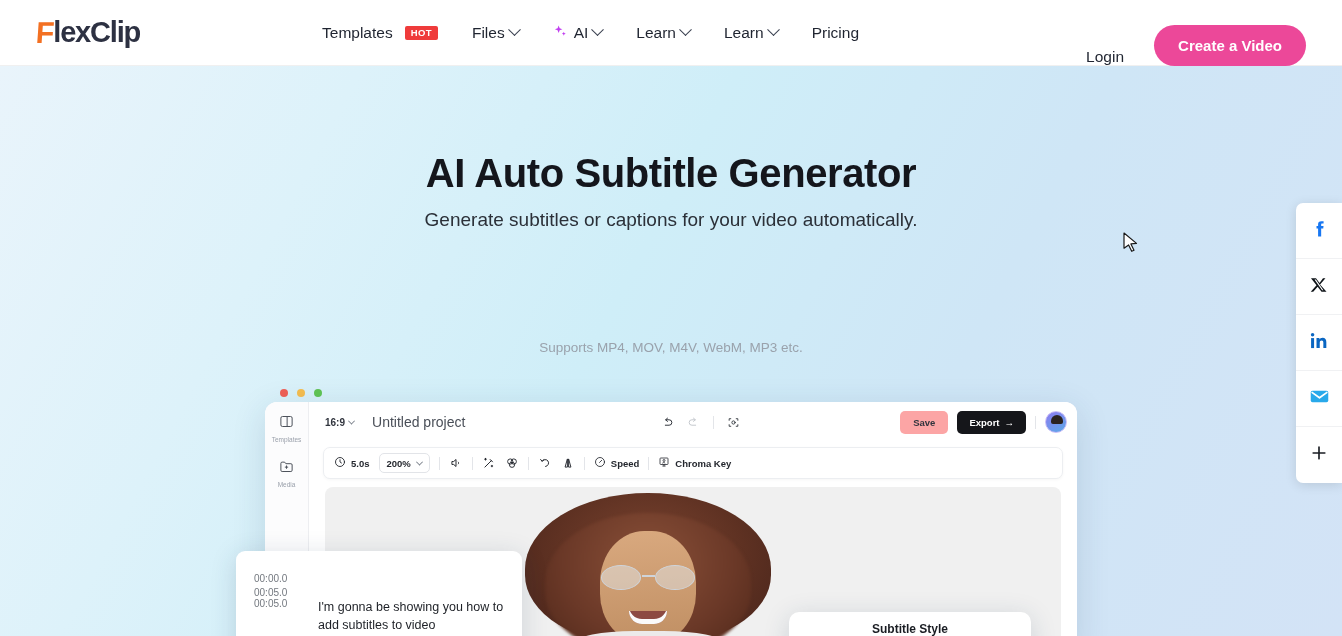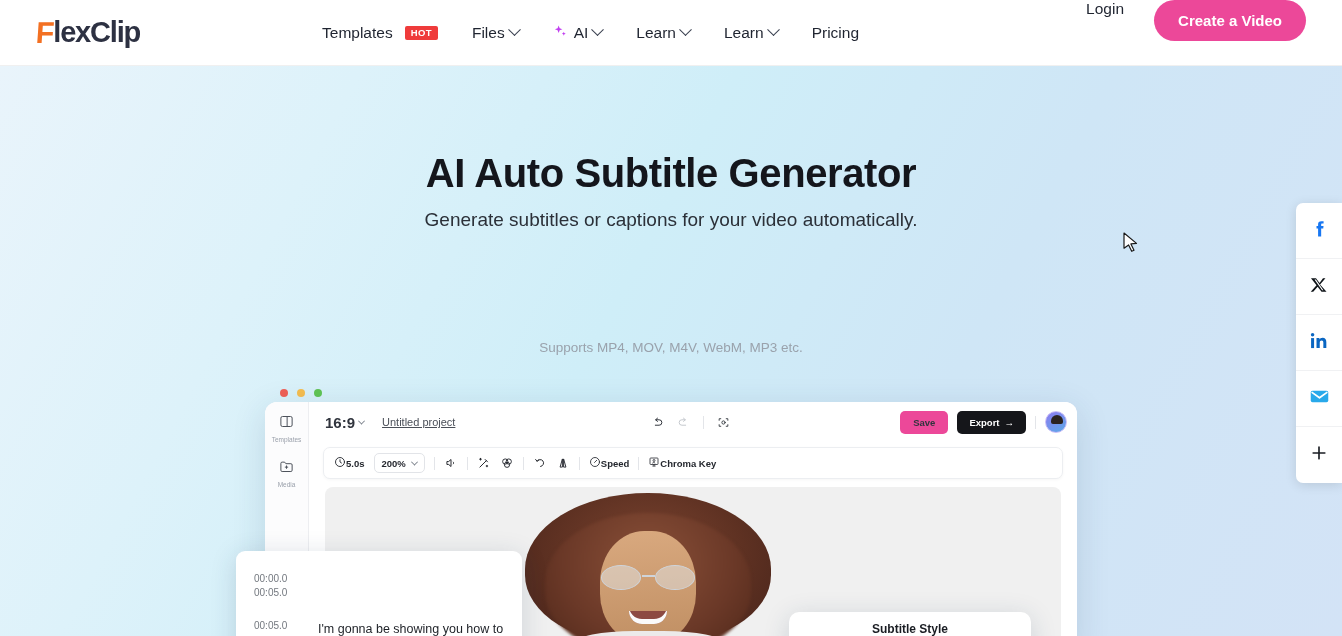--- a/index.html
+++ b/index.html
@@ -45,21 +45,21 @@
   }
   .hot-badge {
     background: #ef3b3b; color: #fff; font-size: 9.5px; font-weight: bold;
     padding: 2.5px 6px 2px 6px; border-radius: 2px; margin-left: 7px;
     letter-spacing: .4px; line-height: 1;
   }
   .ai-spark { color: #c13ff0; font-size: 15px; margin-right: 1px; line-height: 1; }
 
   .header-right {
     position: absolute; right: 36px; top: 0; height: 66px;
-    display: flex; align-items: flex-start; gap: 30px;
+    display: flex; align-items: flex-end; gap: 30px;
   }
   .login-link { font-size: 15.5px; color: #1f2430; cursor: pointer; }
   .cta-btn {
     background: #ec4899; color: #fff; font-size: 15px; font-weight: bold;
     border: none; border-radius: 22px; padding: 12px 24px; cursor: pointer;
     white-space: nowrap;
   }
 
   
   .hero {
@@ -119,36 +119,36 @@
     margin-bottom: 16px; cursor: pointer;
   }
   .side-label { font-size: 6.5px; color: #9aa0ab; }
 
   .mock-topbar {
     position: absolute; left: 44px; top: 0; width: 768px; height: 40px;
     background: #fff; display: flex; align-items: center;
   }
   .ratio-sel {
     display: flex; align-items: center; gap: 4px; margin-left: 16px;
-    font-size: 15px; color: #30343d; font-weight: bold; cursor: pointer;
+    font-size: 10px; color: #30343d; font-weight: bold; cursor: pointer;
   }
   .mini-chev {
     width: 5px; height: 5px; border-right: 1.2px solid #7c828c;
     border-bottom: 1.2px solid #7c828c; transform: rotate(45deg) translate(-1px,-1px);
   }
-  .proj-name { margin-left: 18px; font-size: 11px; color: #4a4f58; text-decoration: underline; }
+  .proj-name { margin-left: 18px; font-size: 14px; color: #4a4f58; }
   .topbar-mid { display: flex; align-items: center; gap: 13px; margin-left: 196px; }
   .tb-ico { cursor: pointer; display: inline-flex; }
   .tb-div { width: 1px; height: 13px; background: #e3e5e9; }
   .topbar-right {
     position: absolute; right: 10px; top: 0; height: 40px;
     display: flex; align-items: center; gap: 9px;
   }
   .save-btn {
-    background: #ec4899; color: #30343d; font-size: 9.5px; font-weight: bold;
+    background: #fca5a5; color: #30343d; font-size: 9.5px; font-weight: bold;
     border: none; border-radius: 5px; padding: 6px 13px; cursor: pointer;
   }
   .export-btn {
     background: #15161a; color: #fff; font-size: 9.5px; font-weight: bold;
     border: none; border-radius: 5px; padding: 6px 12px; cursor: pointer;
     display: flex; align-items: center; gap: 5px;
   }
   .avatar {
     width: 22px; height: 22px; border-radius: 50%;
     background: linear-gradient(150deg,#8e7bf0,#5ba9e8);
@@ -159,21 +159,21 @@
     background: #2b2320; border-radius: 6px 6px 2px 2px;
   }
 
   .mock-toolbar2 {
     position: absolute; left: 58px; top: 45px; width: 740px; height: 32px;
     background: #fff; border: 1px solid #eceef1; border-radius: 7px;
     display: flex; align-items: center; padding: 0 10px; gap: 9px;
     box-shadow: 0 1px 3px rgba(0,0,0,.04);
   }
   .tl-item {
-    display: flex; align-items: center; 
+    display: flex; align-items: center; gap: 5px;
     font-size: 9.5px; font-weight: bold; color: #24272e; cursor: pointer;
   }
   .zoom-sel {
     display: flex; align-items: center; gap: 6px;
     border: 1px solid #e2e4e8; border-radius: 5px; padding: 3.5px 7px;
     font-size: 9.5px; font-weight: bold; color: #24272e; cursor: pointer;
   }
 
   .mock-canvas {
     position: absolute; left: 60px; top: 85px; width: 736px; height: 163px;
@@ -221,21 +221,21 @@
   }
 
   
   .sub-panel {
     position: absolute; left: 236px; top: 485px;
     width: 286px; height: 151px;
     background: #fff; border-radius: 9px 9px 0 0;
     box-shadow: 0 5px 26px rgba(30,60,90,.17);
     padding: 22px 18px 0 18px; z-index: 25;
   }
-  .sub-row { display: flex; gap: 16px; margin-bottom: 22px; }
+  .sub-row { display: flex; gap: 16px; }
   .sub-times { display: flex; flex-direction: column; gap: 3px; width: 48px; flex: none; }
   .sub-time { font-size: 10px; color: #73787f; }
   .sub-text { font-size: 12.5px; color: #1d2026; line-height: 1.45; }
 
   
   .style-panel {
     position: absolute; left: 789px; top: 546px;
     width: 242px; height: 90px;
     background: #fff; border-radius: 10px 10px 0 0;
     box-shadow: 0 5px 26px rgba(30,60,90,.17);

